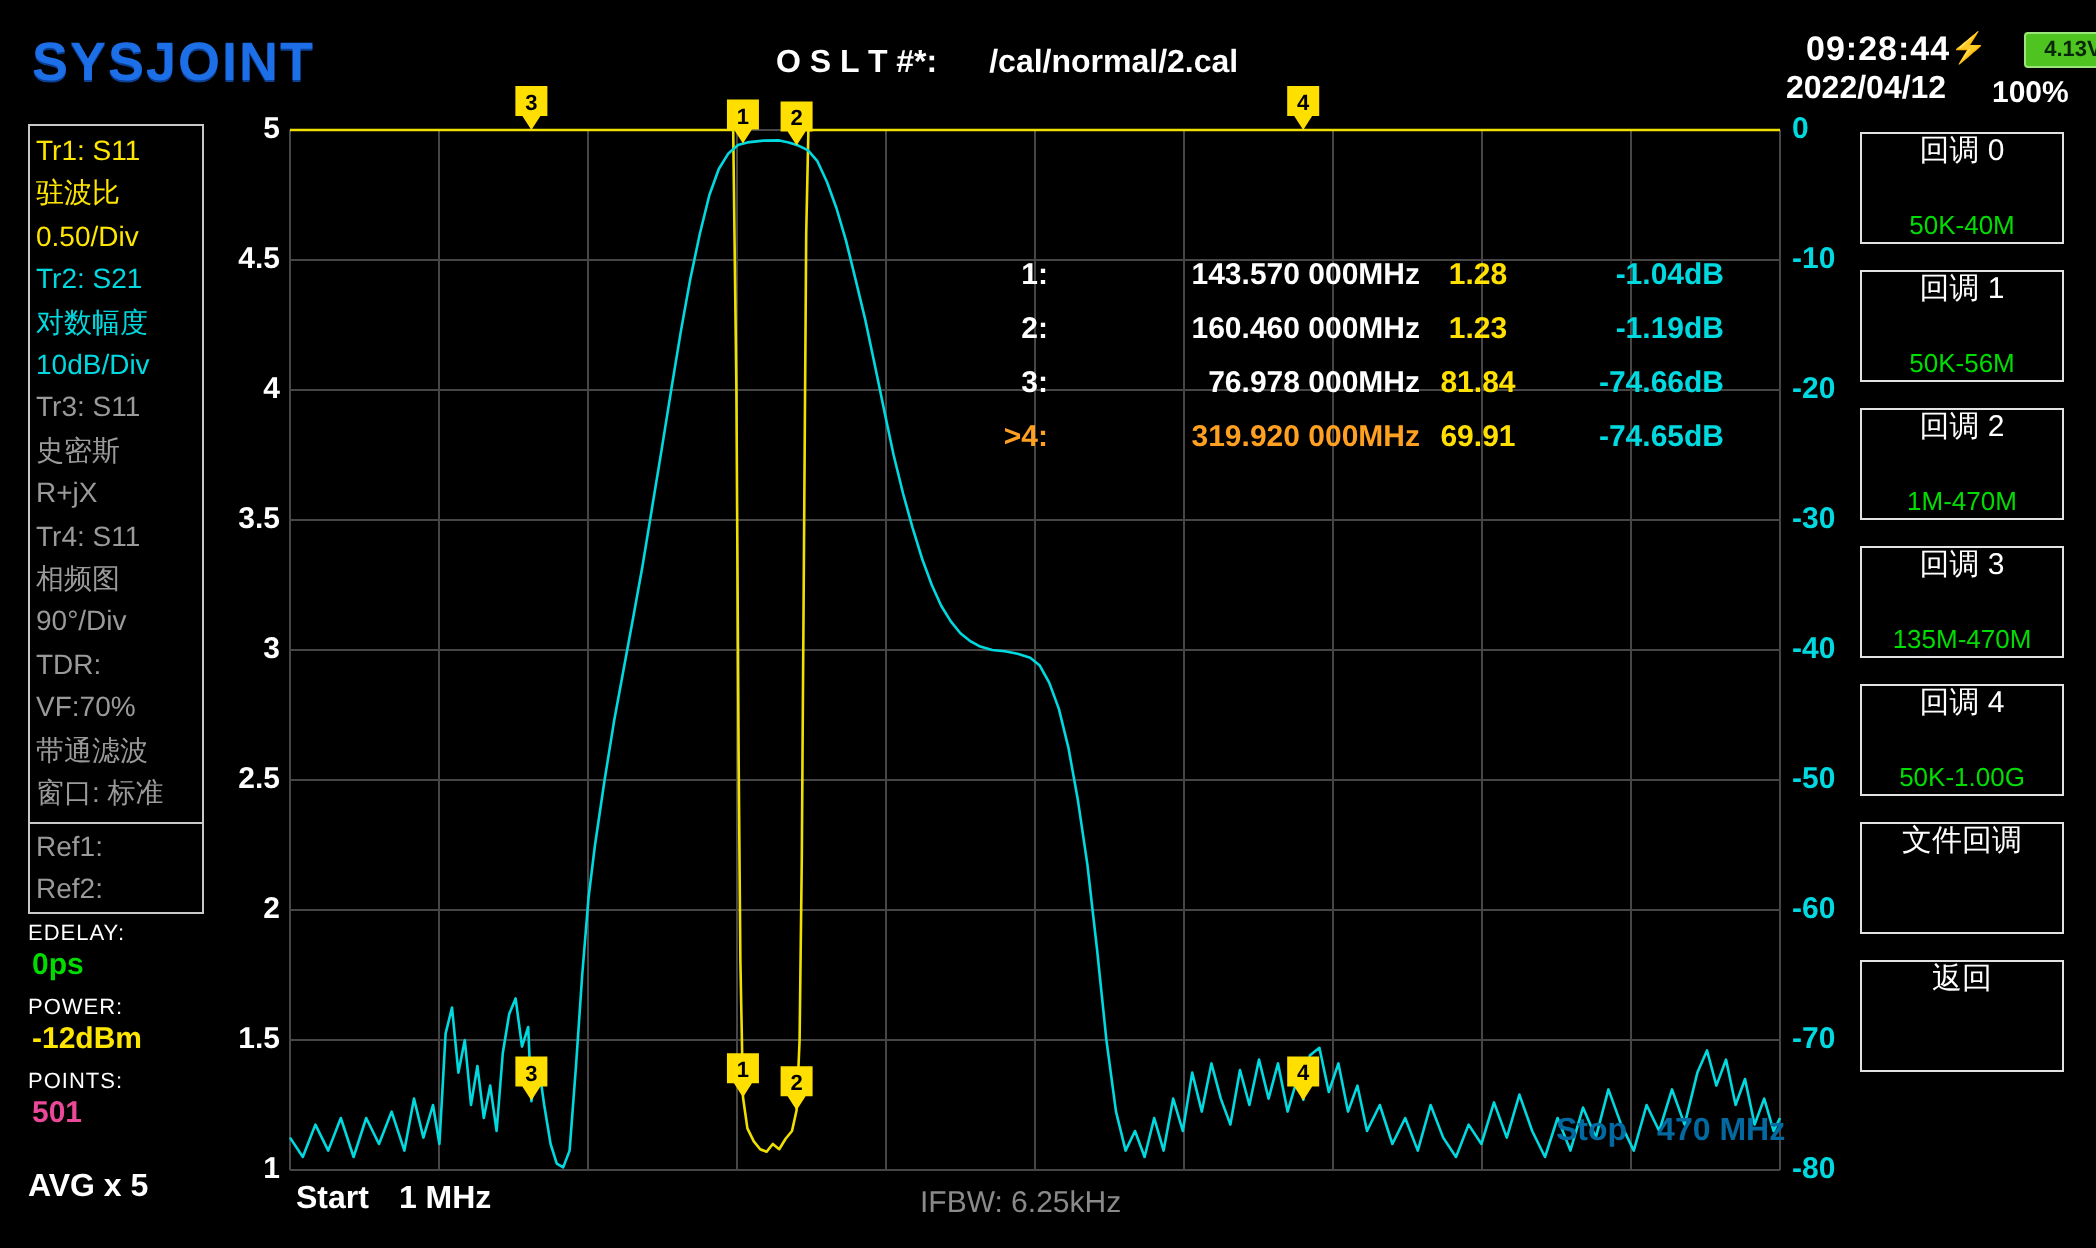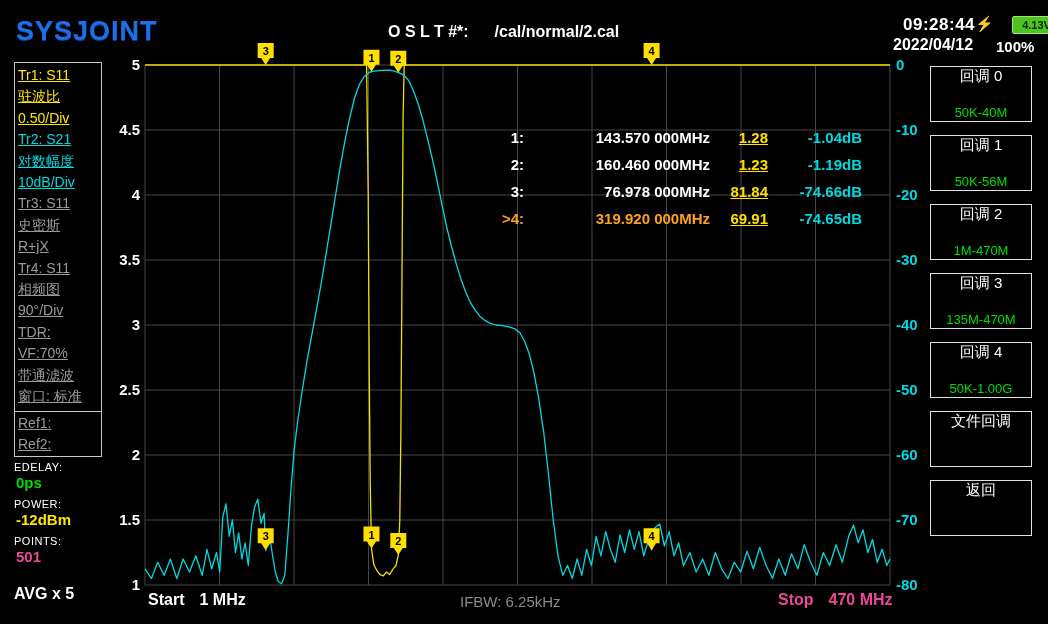--- a/index.html
+++ b/index.html
@@ -18,43 +18,43 @@
            text-align:center;line-height:16px;}
   .battery::after{content:"";position:absolute;right:-5px;top:3px;width:3px;height:9px;background:#9be57c;border-radius:0 2px 2px 0;}
   .date{position:absolute;left:893px;top:36px;font-size:16px;font-weight:bold;color:#fff;}
   .pct{position:absolute;left:996px;top:38px;font-size:15px;font-weight:bold;color:#fff;}
 
   
   .trace-box{position:absolute;left:14px;top:62px;width:88px;height:350px;border:1px solid #c8c8c8;
              box-sizing:border-box;padding:2px 3px;overflow:hidden;}
   .ref-box{position:absolute;left:14px;top:411px;width:88px;height:46px;border:1px solid #c8c8c8;
            box-sizing:border-box;padding:1px 3px;overflow:hidden;}
-  .sline{display:block;font-size:14px;line-height:21.4px;white-space:nowrap;text-decoration:underline;}
+  .sline{display:block;font-size:14px;line-height:21.4px;white-space:nowrap;}
   .c-yellow{color:#ffe600;} .c-cyan{color:#00d9e0;} .c-gray{color:#9a9a9a;}
   .status{position:absolute;left:14px;top:461px;width:95px;}
   .status .lab{font-size:11px;color:#fff;letter-spacing:.5px;}
   .status .val{font-size:15px;font-weight:bold;margin:1px 0 7px 2px;}
   .v-green{color:#00dc00;} .v-yellow{color:#ffe600;} .v-red{color:#ec4899;}
   .avg{position:absolute;left:14px;top:585px;font-size:16px;font-weight:bold;color:#fff;}
 
   
   .tick{position:absolute;font-size:15px;font-weight:bold;}
   .tick.l{left:102px;width:38px;text-align:right;color:#fff;}
   .tick.r{left:896px;width:42px;text-align:left;color:#00d9e0;}
   .mtable{position:absolute;left:494px;top:124px;}
   .mrow{display:flex;height:27px;align-items:center;font-size:15px;font-weight:bold;white-space:pre;}
   .mrow .ml{width:30px;text-align:right;color:#fff;}
   .mrow .mf{width:186px;text-align:right;color:#fff;}
-  .mrow .mv{width:58px;text-align:right;color:#ffe000;text-decoration:underline;}
+  .mrow .mv{width:58px;text-align:center;color:#ffe000;}
   .mrow .md{width:94px;text-align:right;color:#00d9e0;}
   .mrow.hl .ml,.mrow.hl .mf{color:#ffa020;}
   .start{position:absolute;left:148px;top:591px;font-size:16px;font-weight:bold;color:#fff;}
   .start .v,.stop .v{margin-left:15px;}
   .ifbw{position:absolute;left:460px;top:593px;font-size:15px;color:#8a8a8a;}
-  .stop{position:absolute;left:778px;top:591px;font-size:16px;font-weight:bold;color:#ec4899;}
+  .stop{position:absolute;left:778px;top:557px;font-size:16px;font-weight:bold;color:#0369a1;}
 
   
   .btns{position:absolute;left:930px;top:66px;width:102px;}
   .btn{height:56px;border:1px solid #e2e2e2;margin-bottom:13px;background:#000;box-sizing:border-box;
        display:flex;flex-direction:column;justify-content:space-between;align-items:center;cursor:pointer;}
   .btn .t{color:#fff;font-size:15px;line-height:18px;}
   .btn .s{color:#00dd00;font-size:13px;line-height:16px;margin-top:2px;}
 
   svg#chart-svg{position:absolute;left:0;top:0;}
 </style>

